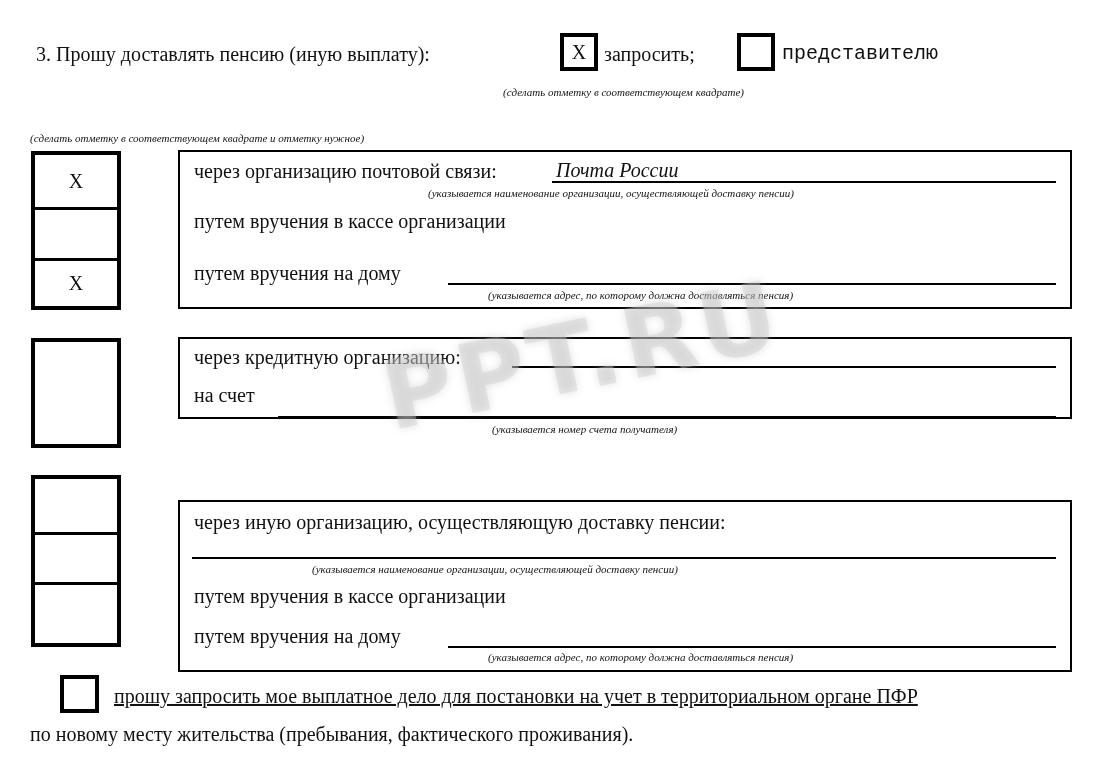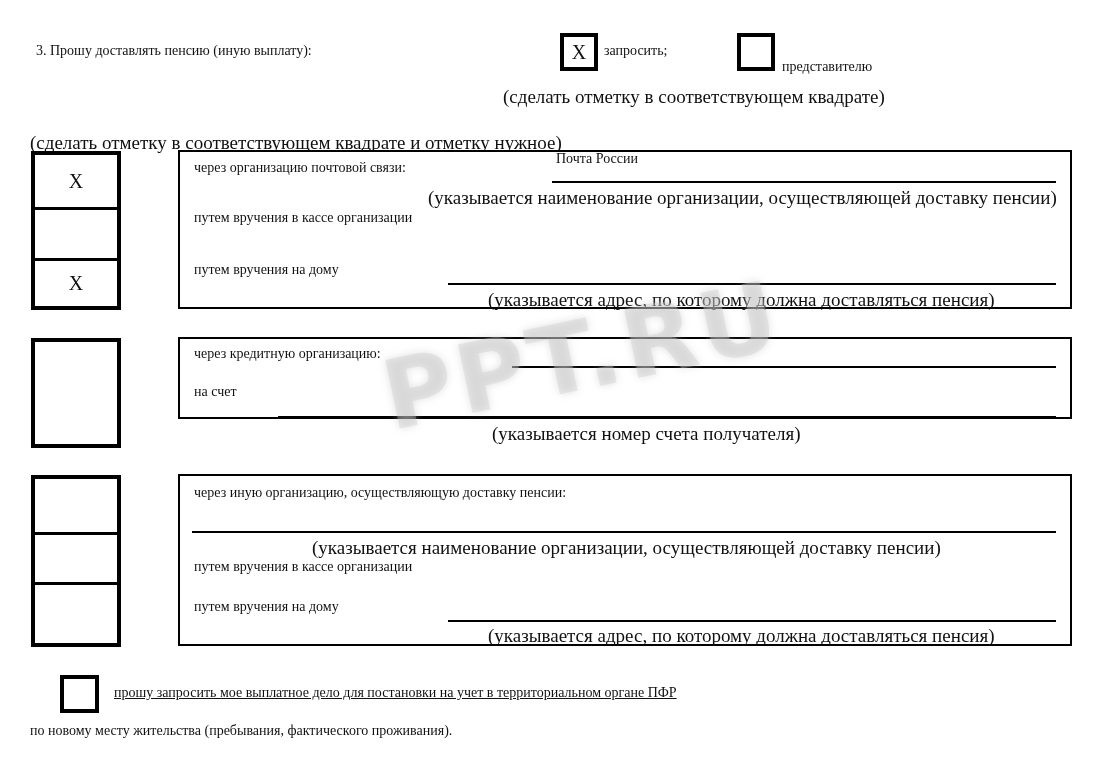--- a/index.html
+++ b/index.html
@@ -1,20 +1,20 @@
 <!DOCTYPE html>
 <html><head>
 <meta charset="utf-8">
 <style>
   html, body { margin:0; padding:0; background:#ffffff; }
   body { width:1105px; height:774px; position:relative; overflow:hidden;
          font-family:"Liberation Serif", "DejaVu Serif", serif; color:#111; }
   .abs { position:absolute; }
-  .txt { font-size:14px; white-space:nowrap; line-height:1; }
-  .hint { font-size:19px; white-space:nowrap; line-height:1; }
+  .txt { font-size:20px; white-space:nowrap; line-height:1; }
+  .hint { font-size:11px; font-style:italic; white-space:nowrap; line-height:1; }
   .chk { position:absolute; box-sizing:border-box; border:4px solid #000; background:#fff;
          display:flex; align-items:center; justify-content:center; font-size:20px; }
   .stack { position:absolute; box-sizing:border-box; border:4px solid #000; background:#fff; }
   .cell { position:absolute; left:0; right:0; display:flex; align-items:center; justify-content:center;
           font-size:20px; box-sizing:border-box; }
   .cell.div { border-top:3px solid #000; }
   .panel { position:absolute; box-sizing:border-box; border:2px solid #000; background:#fff; }
   .line { position:absolute; height:0; border-top:2px solid #000; }
   .watermark { position:absolute; left:380px; top:300px; font-family:"DejaVu Sans", sans-serif;
                font-weight:bold; font-size:96px; color:rgba(200,200,200,0.35);
@@ -27,40 +27,40 @@
 <div class="abs txt" style="left:36px; top:44px;">3. Прошу доставлять пенсию (иную выплату):</div>
 
 <div class="chk" style="left:560px; top:33px; width:38px; height:38px;">
   <span>X</span>
 </div>
 <div class="abs txt" style="left:604px; top:44px;">запросить;</div>
 
 <div class="chk" style="left:737px; top:33px; width:38px; height:38px;">
   <span></span>
 </div>
-<div class="abs txt" style="left:782px; top:60px;">представителю</div>
+<div class="abs txt" style="left:782px; top:44px;font-family:Liberation Mono, monospace;">представителю</div>
 
 <div class="abs hint" style="left:503px; top:87px;">(сделать отметку в соответствующем квадрате)</div>
 <div class="abs hint" style="left:30px; top:133px;">(сделать отметку в соответствующем квадрате и отметку нужное)</div>
 
 <div class="stack" style="left:31px; top:151px; width:90px; height:159px;">
   <div class="cell" style="top:0; height:52px;">
     <span>X</span>
   </div>
   <div class="cell div" style="top:52px; height:51px;">
     <span></span>
   </div>
   <div class="cell div" style="top:103px; height:48px;">
     <span>X</span>
   </div>
 </div>
 
 <div class="panel" style="left:178px; top:150px; width:894px; height:159px;">
   <div class="abs txt" style="left:14px; top:9px;">через организацию почтовой связи:</div>
-  <div class="abs txt" style="left:376px; top:0;">Почта России</div>
+  <div class="abs txt" style="left:376px; top:8px;font-style:italic;">Почта России</div>
   <div class="line" style="left:372px; width:504px; top:29px;"></div>
   <div class="abs hint" style="left:248px; top:36px;">(указывается наименование организации, осуществляющей доставку пенсии)</div>
   <div class="abs txt" style="left:14px; top:59px;">путем вручения в кассе организации</div>
   <div class="abs txt" style="left:14px; top:111px;">путем вручения на дому</div>
   <div class="line" style="left:268px; width:608px; top:131px;"></div>
   <div class="abs hint" style="left:308px; top:138px;">(указывается адрес, по которому должна доставляться пенсия)</div>
 </div>
 
 <div class="stack" style="left:31px; top:338px; width:90px; height:110px;">
   <div class="cell" style="top:0; bottom:0;">
@@ -81,21 +81,21 @@
     <span></span>
   </div>
   <div class="cell div" style="top:53px; height:50px;">
     <span></span>
   </div>
   <div class="cell div" style="top:103px; height:61px;">
     <span></span>
   </div>
 </div>
 
-<div class="panel" style="left:178px; top:474px; width:894px; height:172px;">
+<div class="panel" style="left:178px; top:500px; width:894px; height:172px;">
   <div class="abs txt" style="left:14px; top:10px;">через иную организацию, осуществляющую доставку пенсии:</div>
   <div class="line" style="left:12px; width:864px; top:55px;"></div>
   <div class="abs hint" style="left:132px; top:62px;">(указывается наименование организации, осуществляющей доставку пенсии)</div>
   <div class="abs txt" style="left:14px; top:84px;">путем вручения в кассе организации</div>
   <div class="abs txt" style="left:14px; top:124px;">путем вручения на дому</div>
   <div class="line" style="left:268px; width:608px; top:144px;"></div>
   <div class="abs hint" style="left:308px; top:150px;">(указывается адрес, по которому должна доставляться пенсия)</div>
 </div>
 
 <div class="chk" style="left:60px; top:675px; width:39px; height:38px;">

